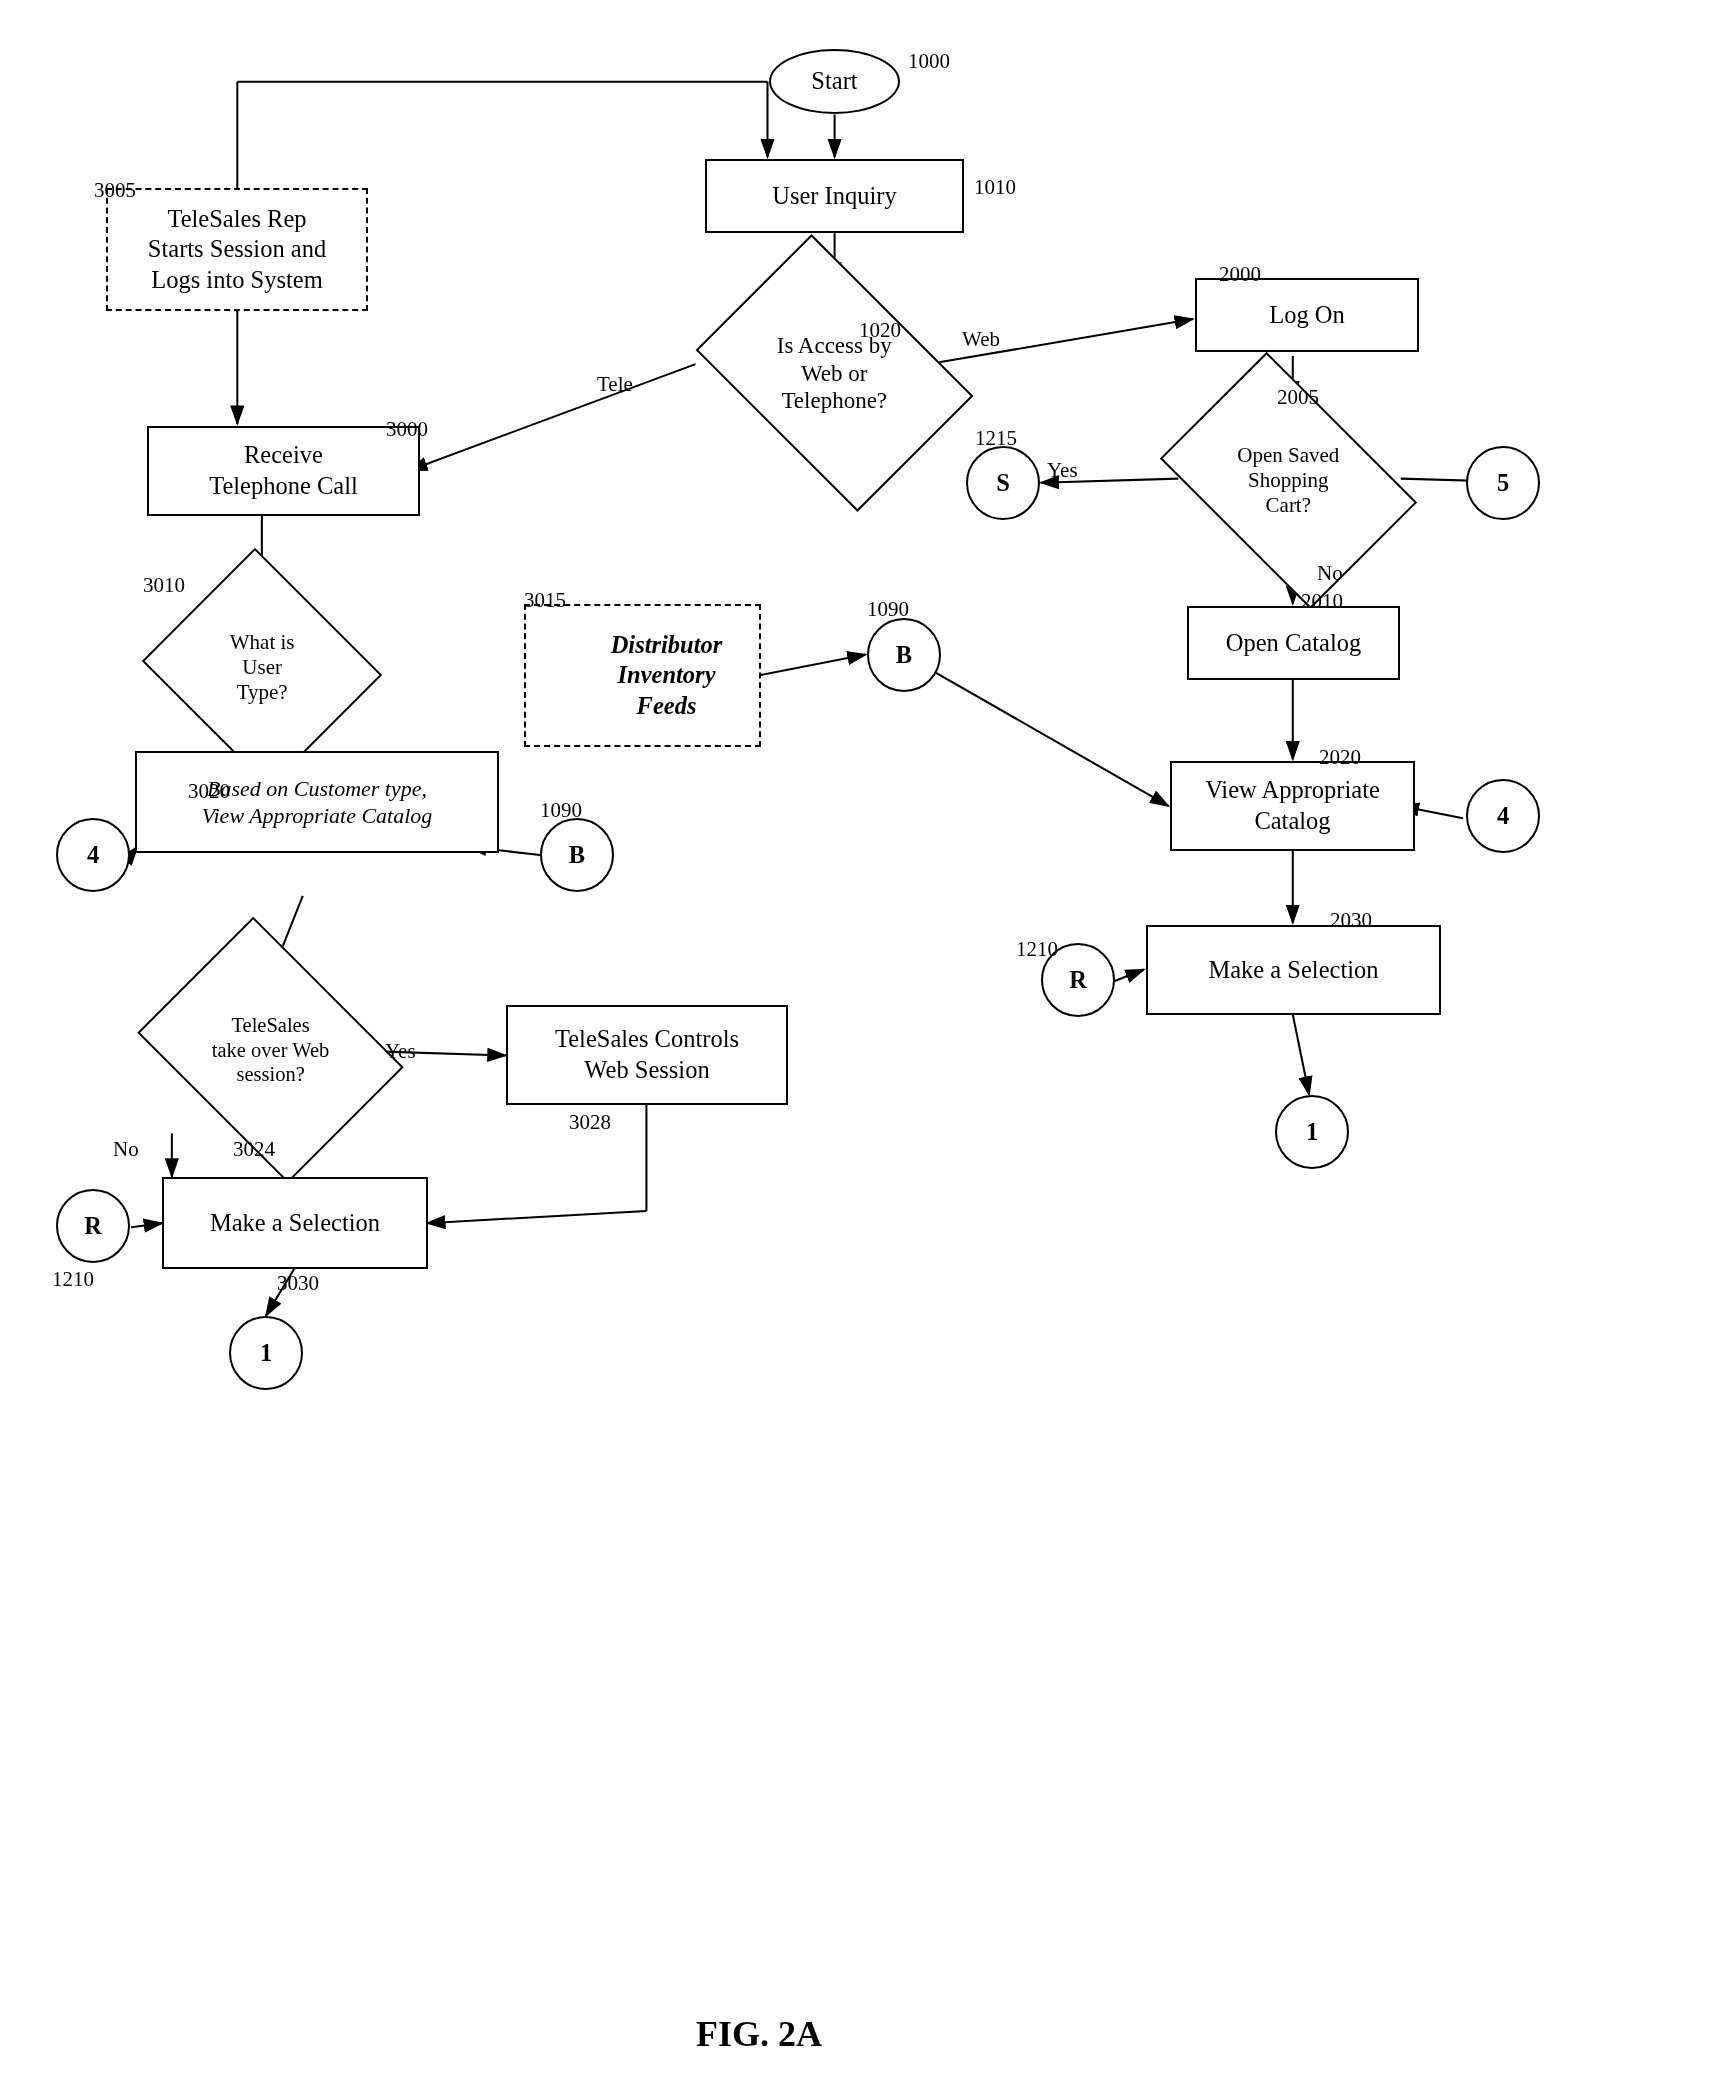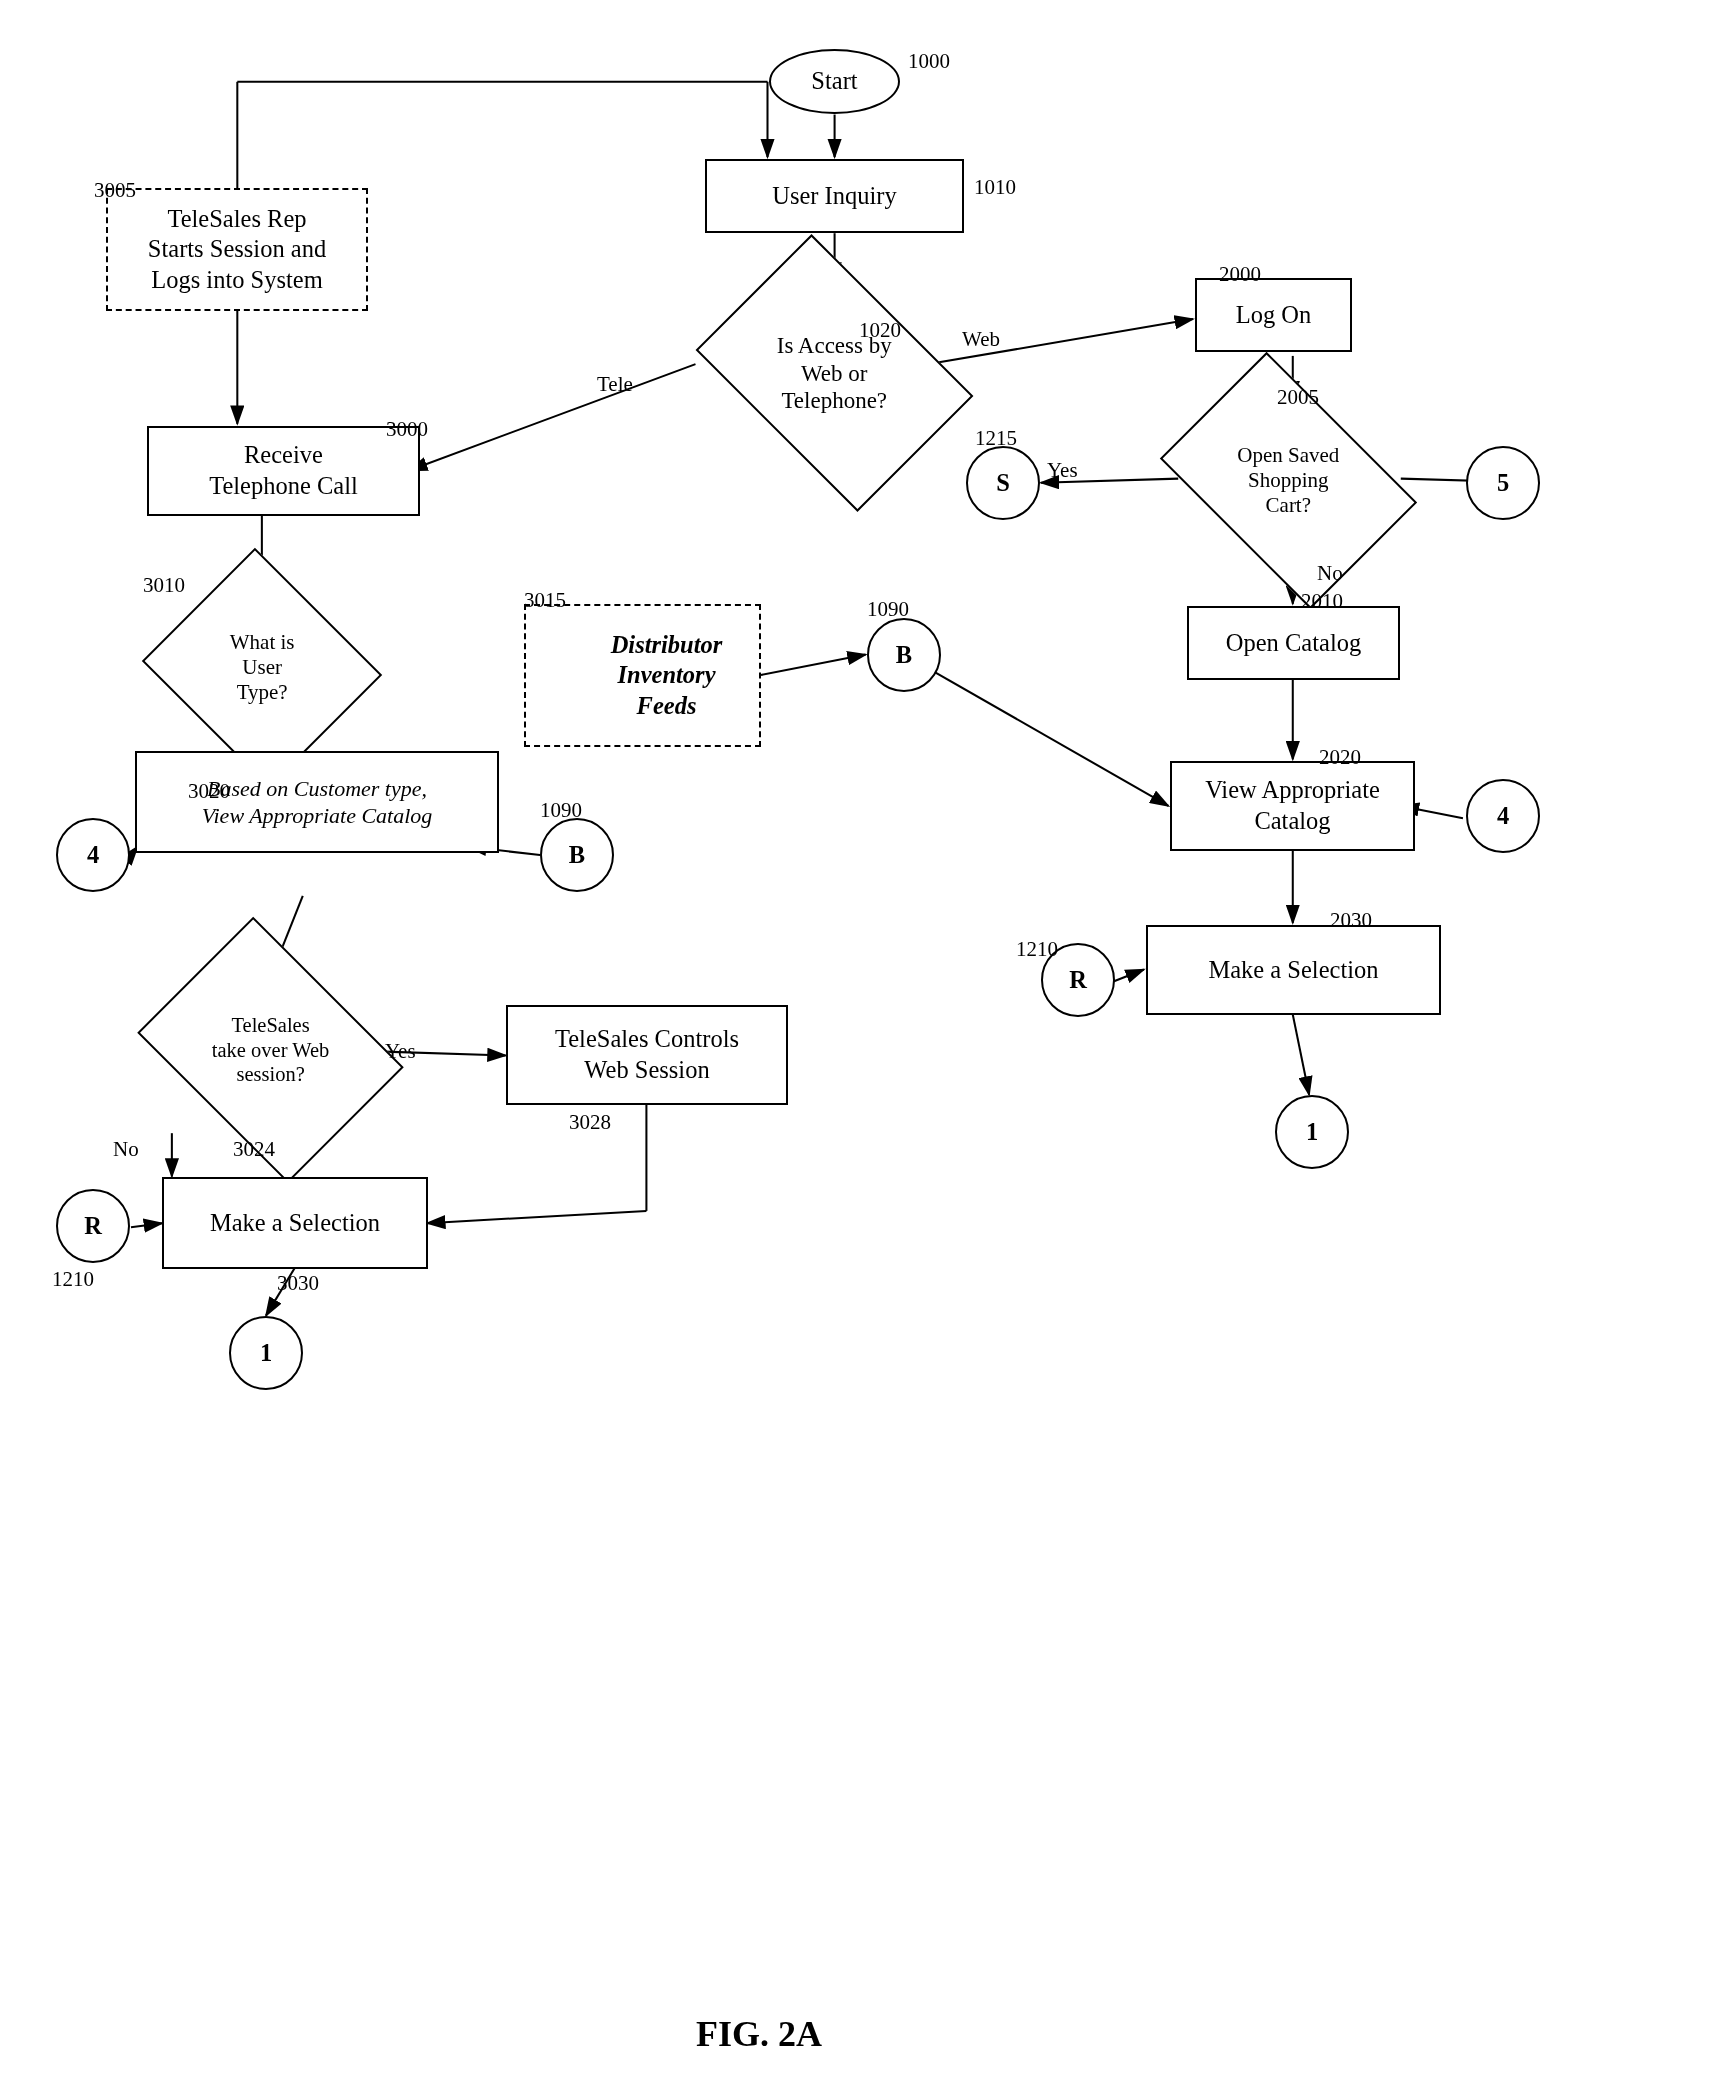--- a/index.html
+++ b/index.html
@@ -176,21 +176,21 @@
 
   <div class="label" style="left:962px; top:327px;">Web</div>
 
   <div class="label" style="left:597px; top:372px;">Tele</div>
 
   <div class="shape dashed-rect" style="left:106px; top:188px; width:262px; height:123px;">
     <span class="node-text">TeleSales Rep<br>Starts Session and<br>Logs into System</span>
   </div>
   <div class="label" style="left:94px; top:178px;">3005</div>
 
-  <div class="shape rect" style="left:1195px; top:278px; width:157px; height:74px;">
+  <div class="shape rect" style="left:1195px; top:278px; width:224px; height:74px;">
     <span class="node-text">Log On</span>
   </div>
   <div class="label" style="left:1219px; top:262px;">2000</div>
 
   <div class="shape diamond" style="left:1182px; top:405px; width:213px; height:151px; border:2.5px solid #000;">
     <div class="diamond-text" style="font-size:21px;">Open Saved<br>Shopping<br>Cart?</div>
   </div>
   <div class="label" style="left:1277px; top:385px;">2005</div>
 
   <div class="label" style="left:1047px; top:458px;">Yes</div>

